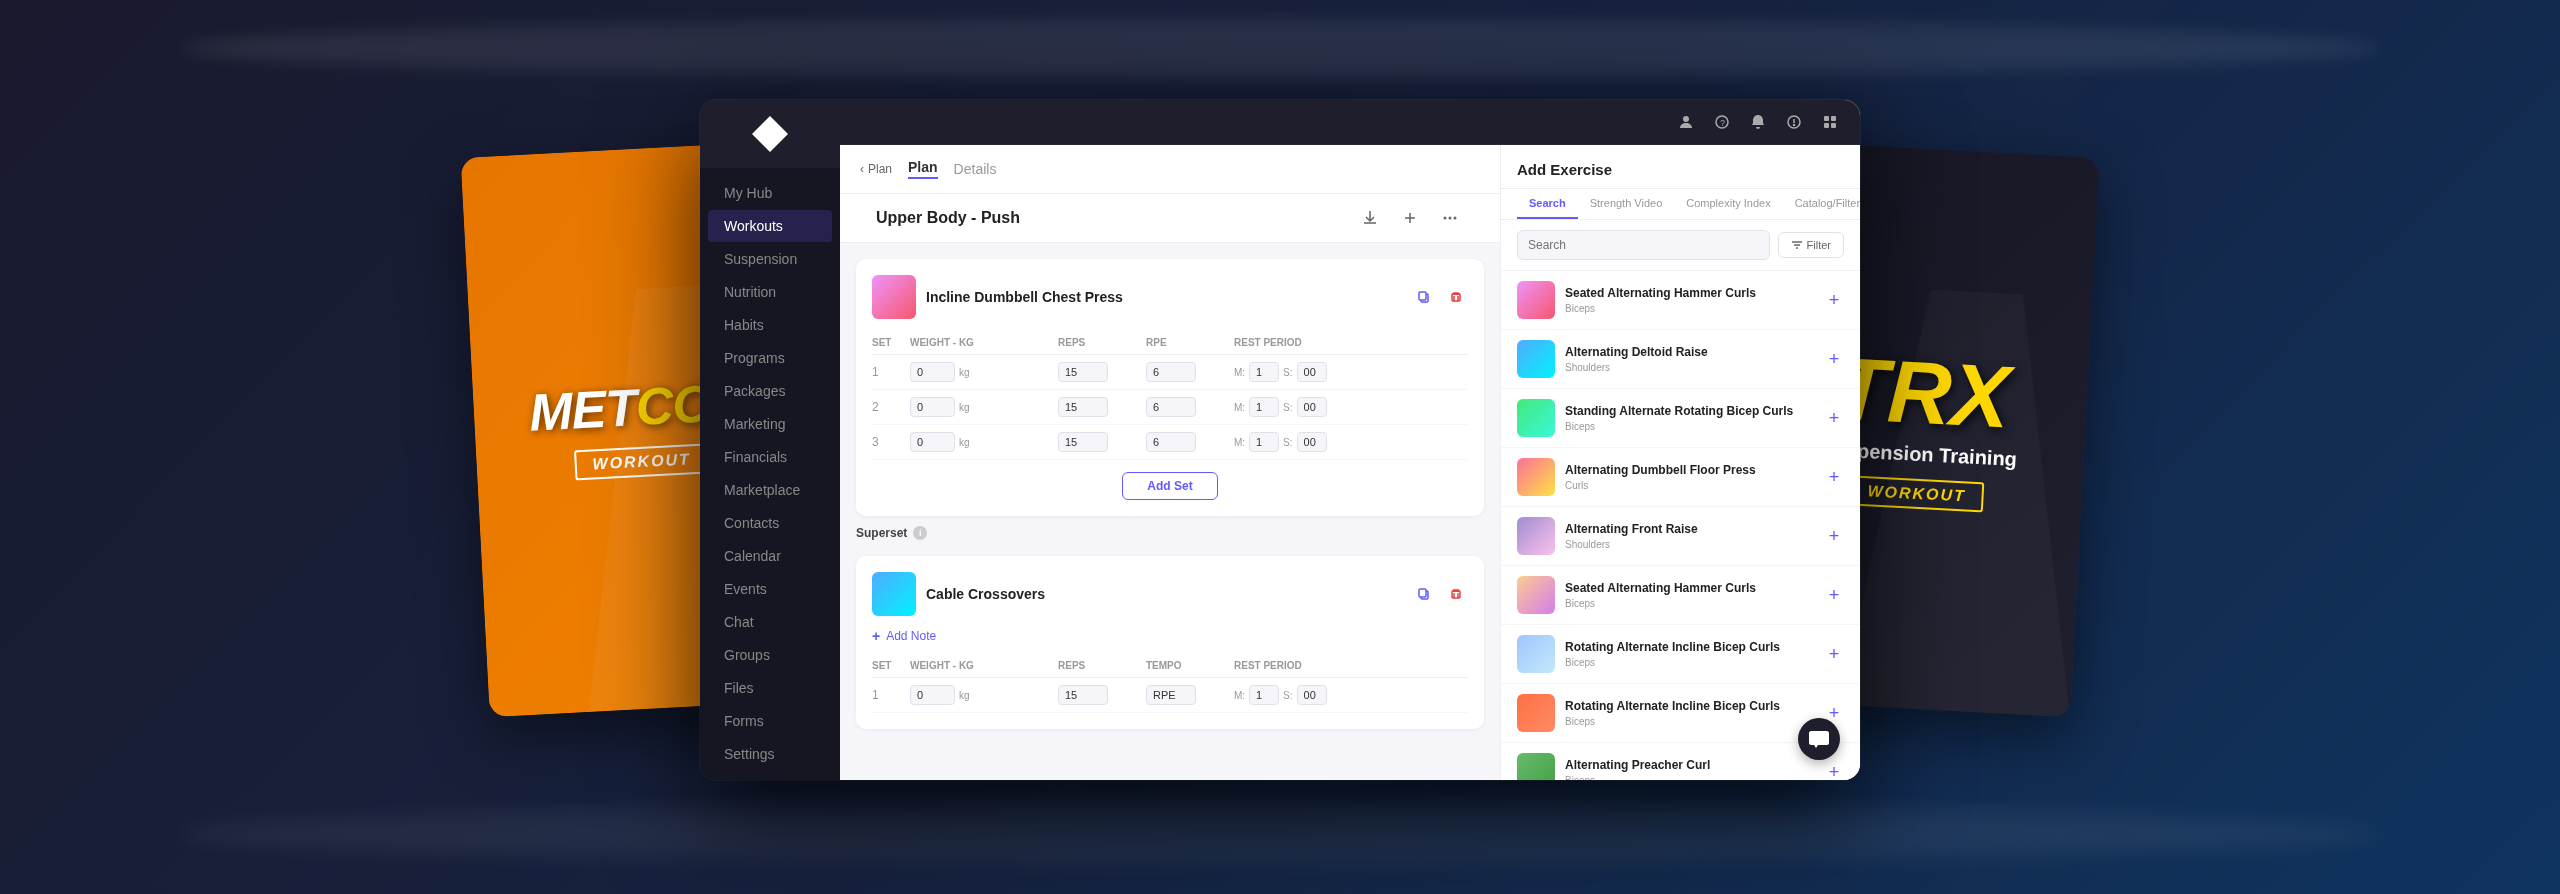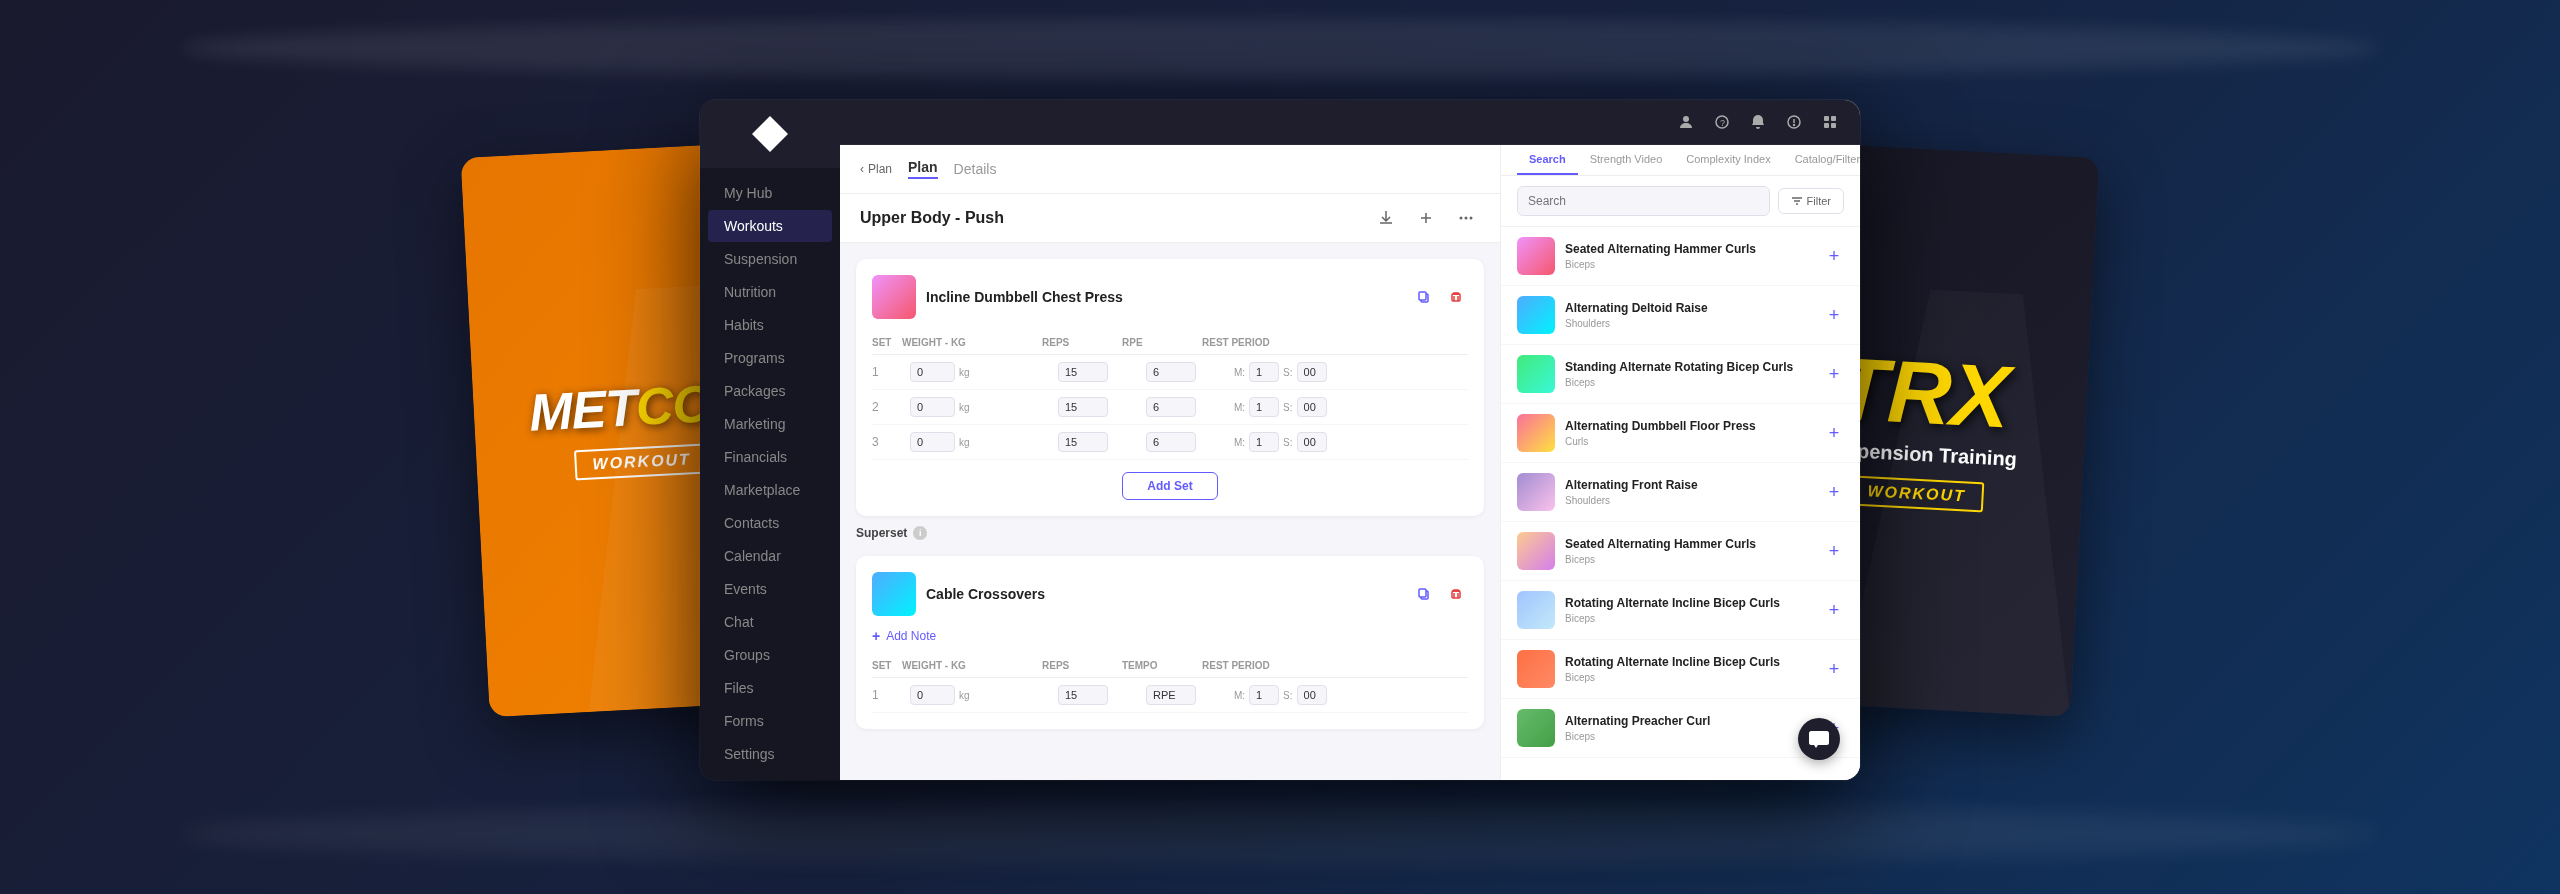--- a/index.html
+++ b/index.html
@@ -393,21 +393,21 @@
     }
 
     
     .set-table {
       width: 100%;
     }
 
     .set-header {
       display: grid;
       grid-template-columns: 30px 140px 80px 80px 120px;
-      gap: 0;
+      gap: 8px;
       padding: 6px 0;
       border-bottom: 1px solid #eee;
       font-size: 10px;
       color: #999;
       font-weight: 600;
       text-transform: uppercase;
     }
 
     .set-row {
       display: grid;
@@ -616,21 +616,21 @@
       justify-content: center;
       color: #fff;
       font-size: 18px;
       cursor: pointer;
       box-shadow: 0 4px 12px rgba(0,0,0,0.3);
     }
 
     
     .workout-name-bar {
       background: #fff;
-      padding: 10px 20px;
+      padding: 10px 36px;
       display: flex;
       align-items: center;
       justify-content: space-between;
       border-bottom: 1px solid #eee;
     }
 
     .workout-name {
       font-size: 16px;
       font-weight: 700;
       color: #222;
@@ -991,20 +991,21 @@
                 <span style="font-size:10px;color:#999;">S:</span>
                 <input class="set-input" type="text" value="00" style="width: 30px;">
               </div>
             </div>
           </div>
         </div>
 
       </div>
 
       <div class="add-exercise-panel">
+        <div class="panel-header">Add Exercise</div>
 
         <div class="panel-tabs">
           <div class="panel-tab active">Search</div>
           <div class="panel-tab">Strength Video</div>
           <div class="panel-tab">Complexity Index</div>
           <div class="panel-tab">Catalog/Filters</div>
         </div>
 
         <div class="panel-search">
           <div class="search-row">

